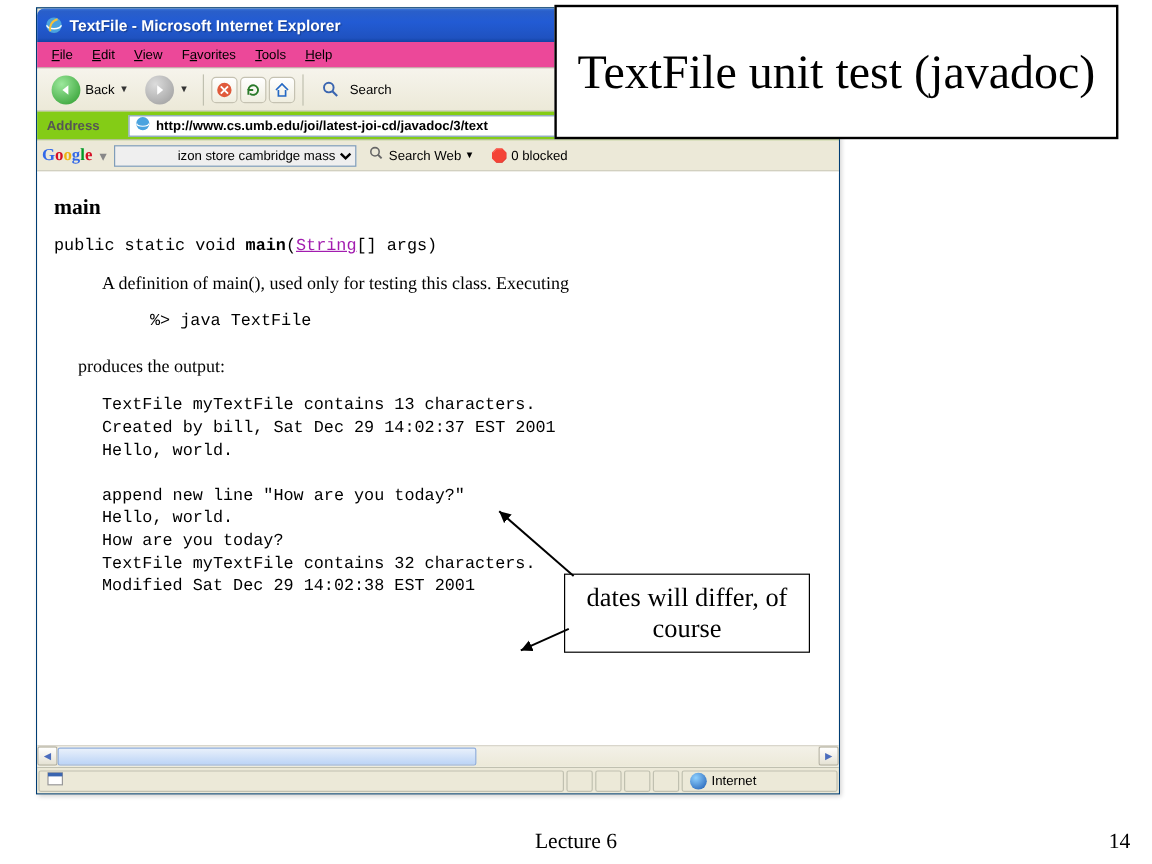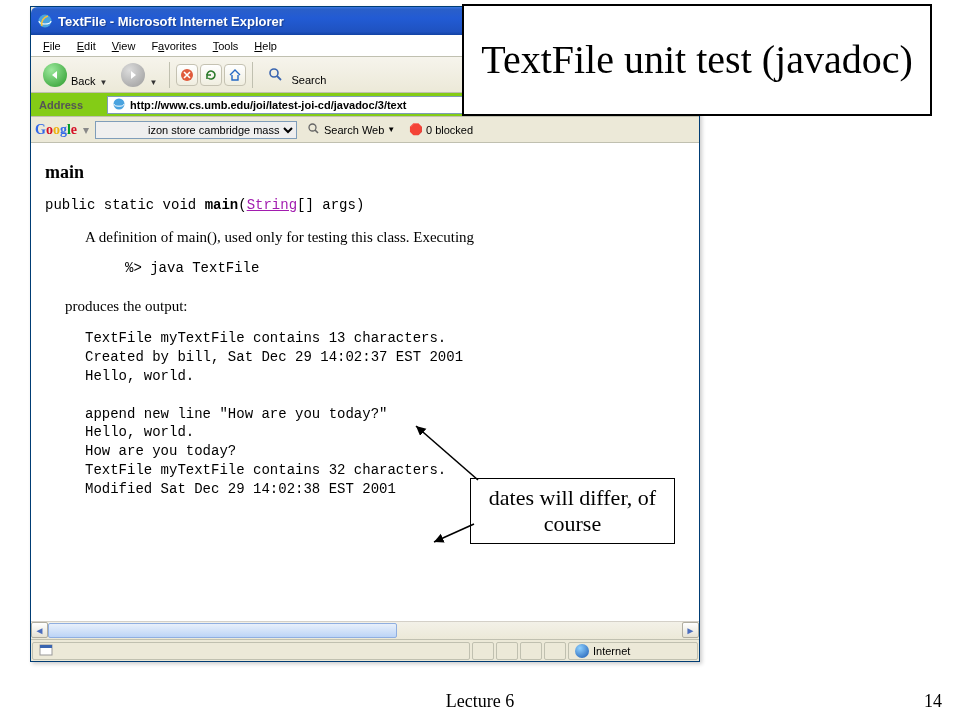--- a/index.html
+++ b/index.html
@@ -66,21 +66,21 @@
     font-weight: bold;
     font-size: 11px;
     background: linear-gradient(to bottom, #7ba9ef 0%, #3d6fd0 50%, #2454b4 100%);
   }
   .winbtn.close {
     background: linear-gradient(to bottom, #f4a27a 0%, #e2603a 50%, #c9371c 100%);
   }
   
   .menubar {
     height: 22px;
-    background: #ffffff;
+    background: #ec4899;
     border-bottom: 1px solid #c0c0b0;
     display: flex;
     align-items: center;
     padding: 0 4px;
   }
   .menuitem {
     padding: 2px 8px;
     font-size: 11px;
   }
   .menuitem u { text-decoration: underline; }
@@ -94,21 +94,21 @@
     height: 36px;
     background: linear-gradient(#f6f4ec, #ece9d8);
     border-bottom: 1px solid #c0c0b0;
     display: flex;
     align-items: center;
     padding: 0 6px;
     gap: 2px;
   }
   .tbtn {
     display: flex;
-    align-items: flex-end;
+    align-items: center;
     gap: 4px;
     padding: 3px 6px;
     border-radius: 3px;
     font-size: 11px;
   }
   .tbtn .circ {
     width: 24px; height: 24px;
     border-radius: 50%;
     display:flex;align-items:center;justify-content:center;
     color:#fff;

